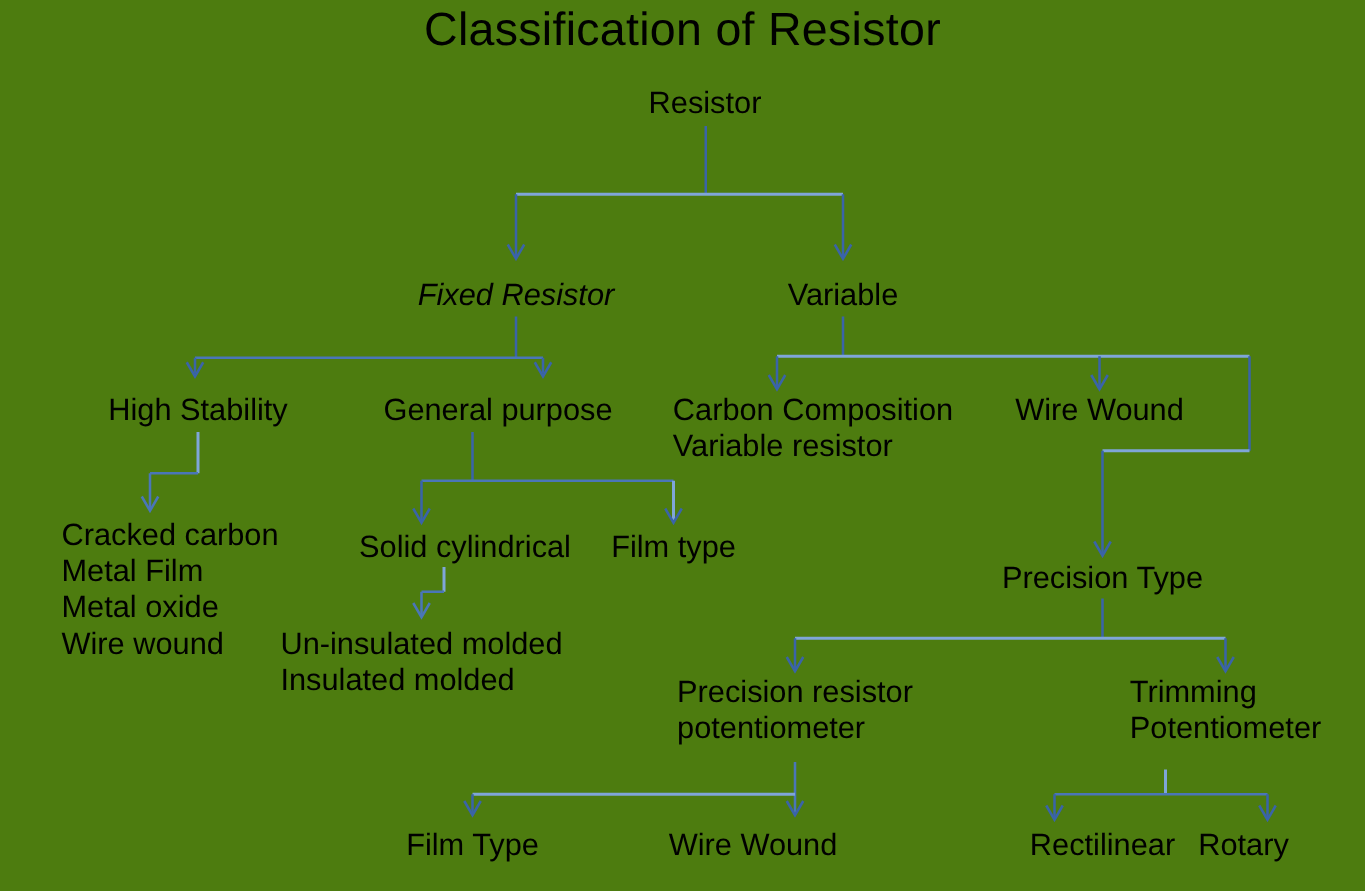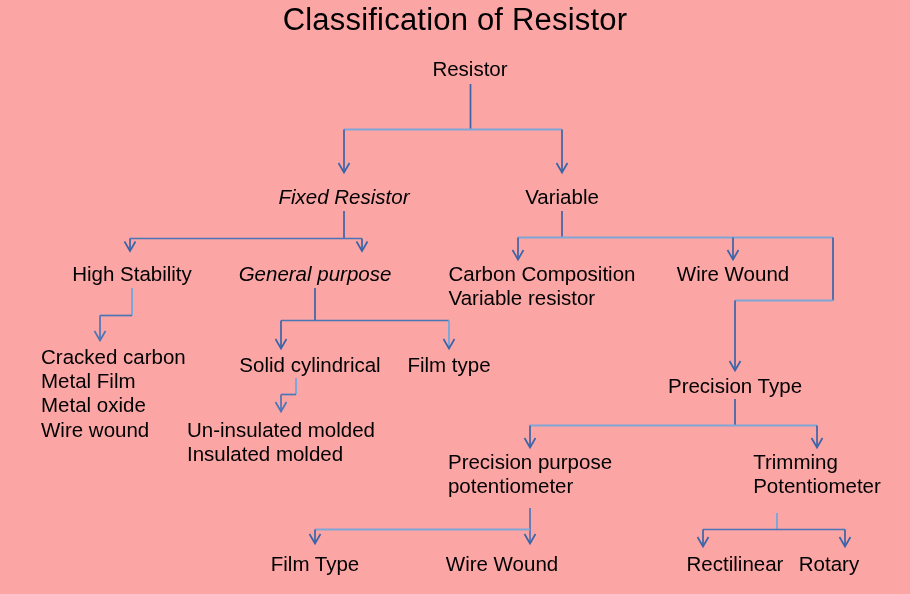--- a/index.html
+++ b/index.html
@@ -9,21 +9,21 @@
     background: #ffffff;
   }
   body {
     font-family: "Liberation Sans", sans-serif;
     color: #000000;
   }
   #canvas {
     position: relative;
     width: 910px;
     height: 594px;
-    background: #fca5a5;
+    background: #4d7c0f;
     overflow: hidden;
   }
   #wires {
     position: absolute;
     left: 0;
     top: 0;
     width: 910px;
     height: 594px;
   }
   .node {
@@ -198,42 +198,42 @@
   </svg>
 
   <div class="node n-center sz-20" style="left:470px; top:57px;">Resistor</div>
 
   <div class="node n-center sz-20" style="left:344px; top:185px;font-style:italic;">Fixed Resistor</div>
 
   <div class="node n-center sz-20" style="left:562px; top:185px;">Variable</div>
 
   <div class="node n-center sz-20" style="left:132px; top:262px;">High Stability</div>
 
-  <div class="node n-center sz-20" style="left:315px; top:262px;font-style:italic;">General purpose</div>
+  <div class="node n-center sz-20" style="left:332px; top:262px;">General purpose</div>
 
   <div class="node n-center sz-20" style="left:542px; top:262px;">Carbon Composition
 Variable resistor</div>
 
   <div class="node n-center sz-20" style="left:733px; top:262px;">Wire Wound</div>
 
   <div class="node n-left sz-20" style="left:18px; top:345px;">Cracked carbon
 Metal Film
 Metal oxide
 Wire wound</div>
 
   <div class="node n-center sz-20" style="left:291px; top:353px;margin-left:19px;">Solid cylindrical</div>
 
   <div class="node n-center sz-20" style="left:449px; top:353px;">Film type</div>
 
   <div class="node n-center sz-20" style="left:281px; top:418px;">Un-insulated molded
 Insulated molded</div>
 
   <div class="node n-center sz-20" style="left:735px; top:374px;">Precision Type</div>
 
-  <div class="node n-center sz-20" style="left:530px; top:450px;">Precision purpose
+  <div class="node n-center sz-20" style="left:530px; top:450px;">Precision resistor
 potentiometer</div>
 
   <div class="node n-center sz-20" style="left:817px; top:450px;">Trimming
 Potentiometer</div>
 
   <div class="node n-center sz-20" style="left:315px; top:552px;">Film Type</div>
 
   <div class="node n-center sz-20" style="left:502px; top:552px;">Wire Wound</div>
 
   <div class="node n-center sz-20" style="left:703px; top:552px;margin-left:32px;">Rectilinear</div>

